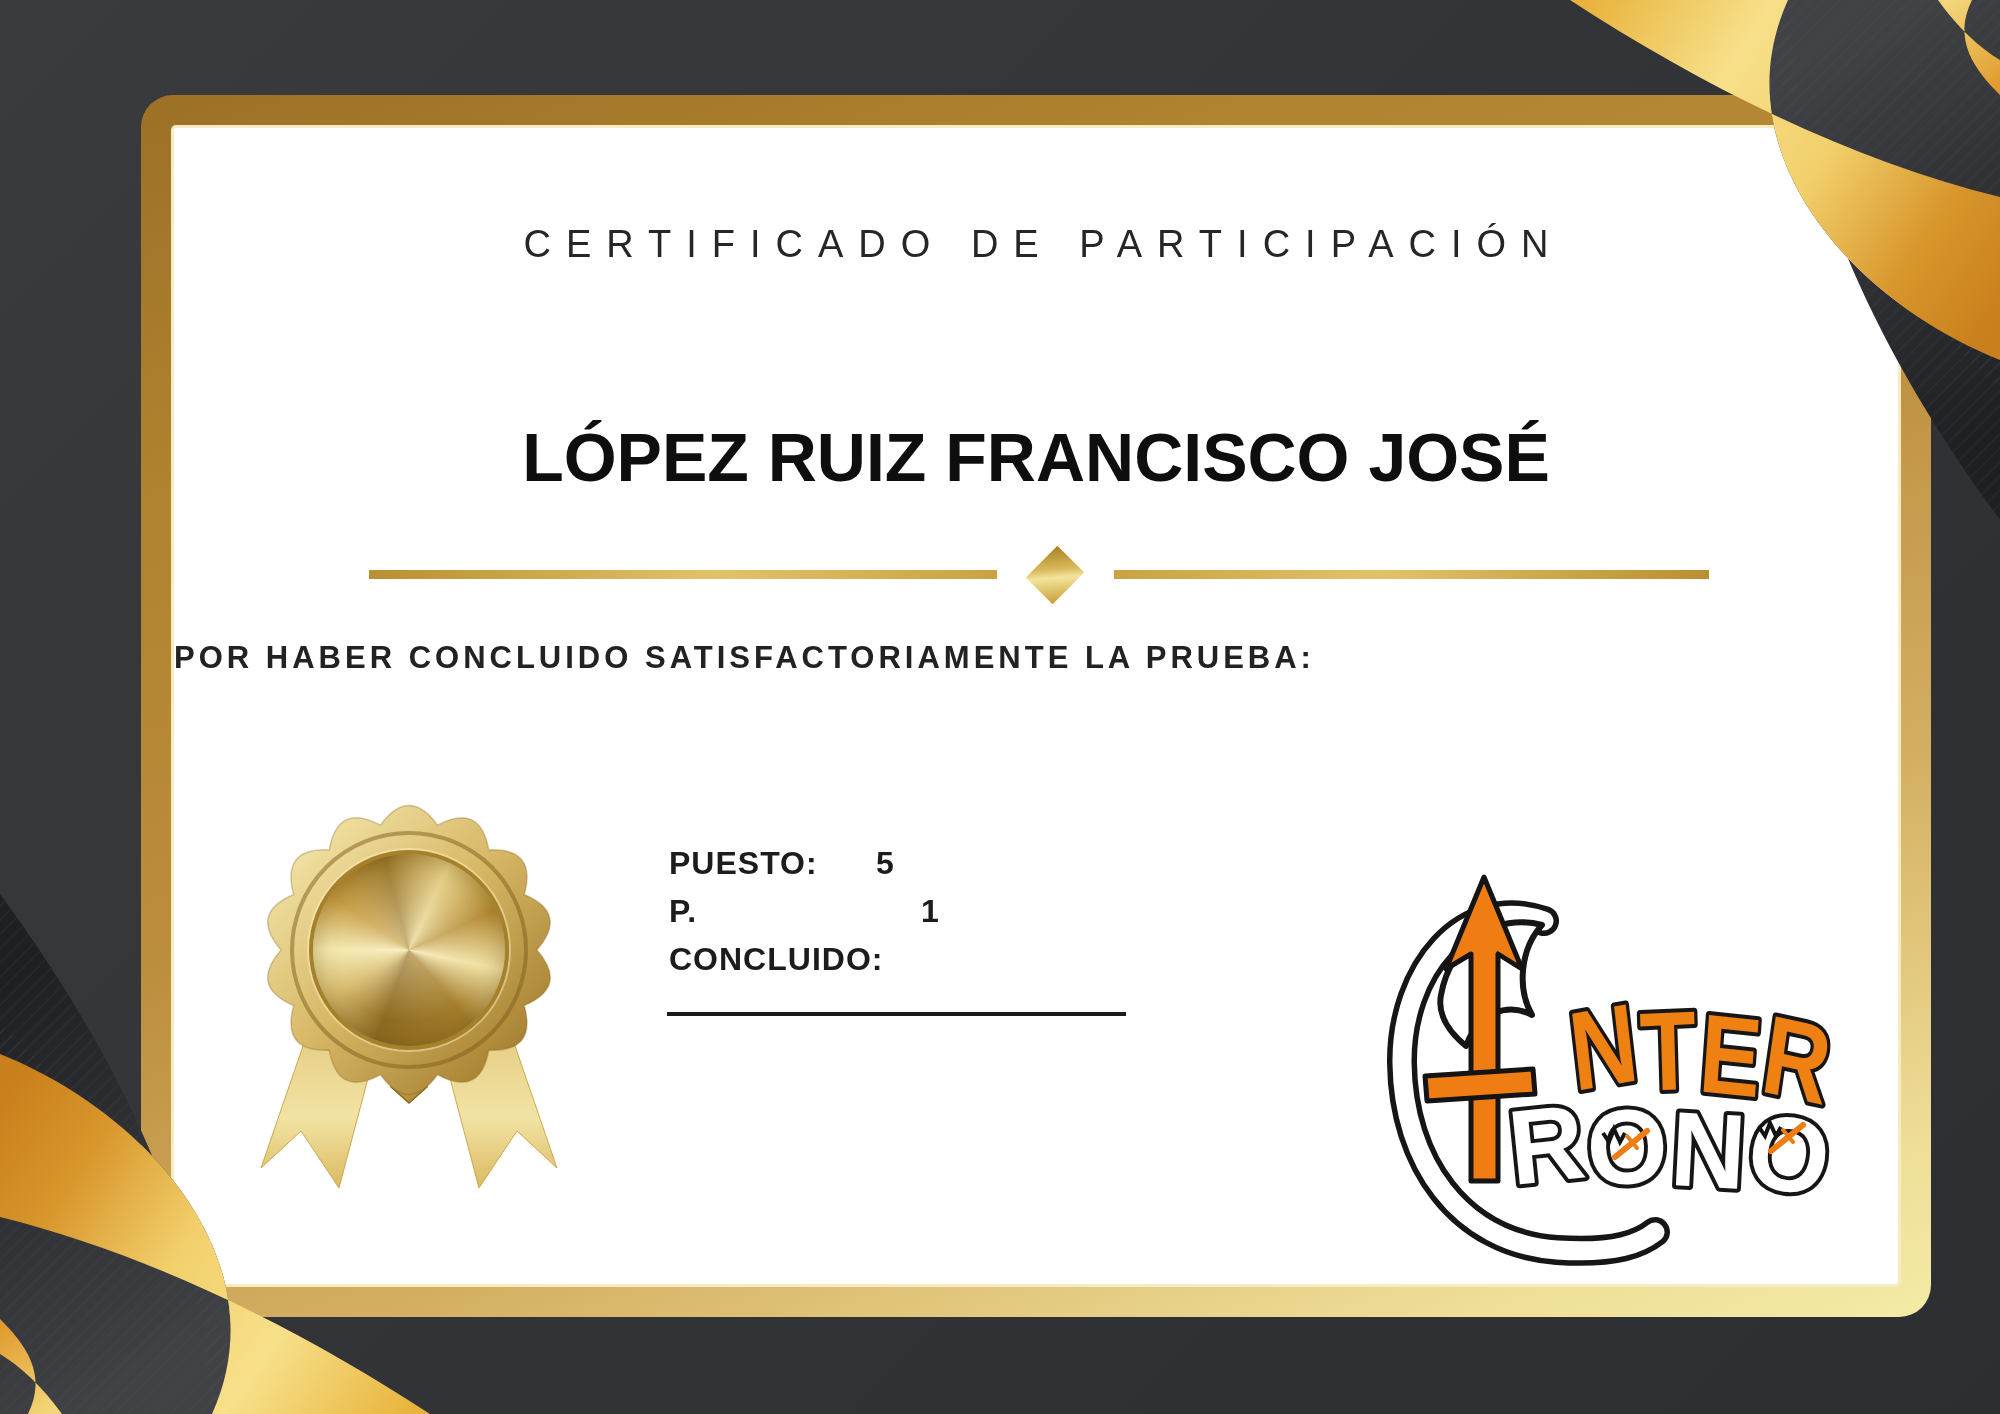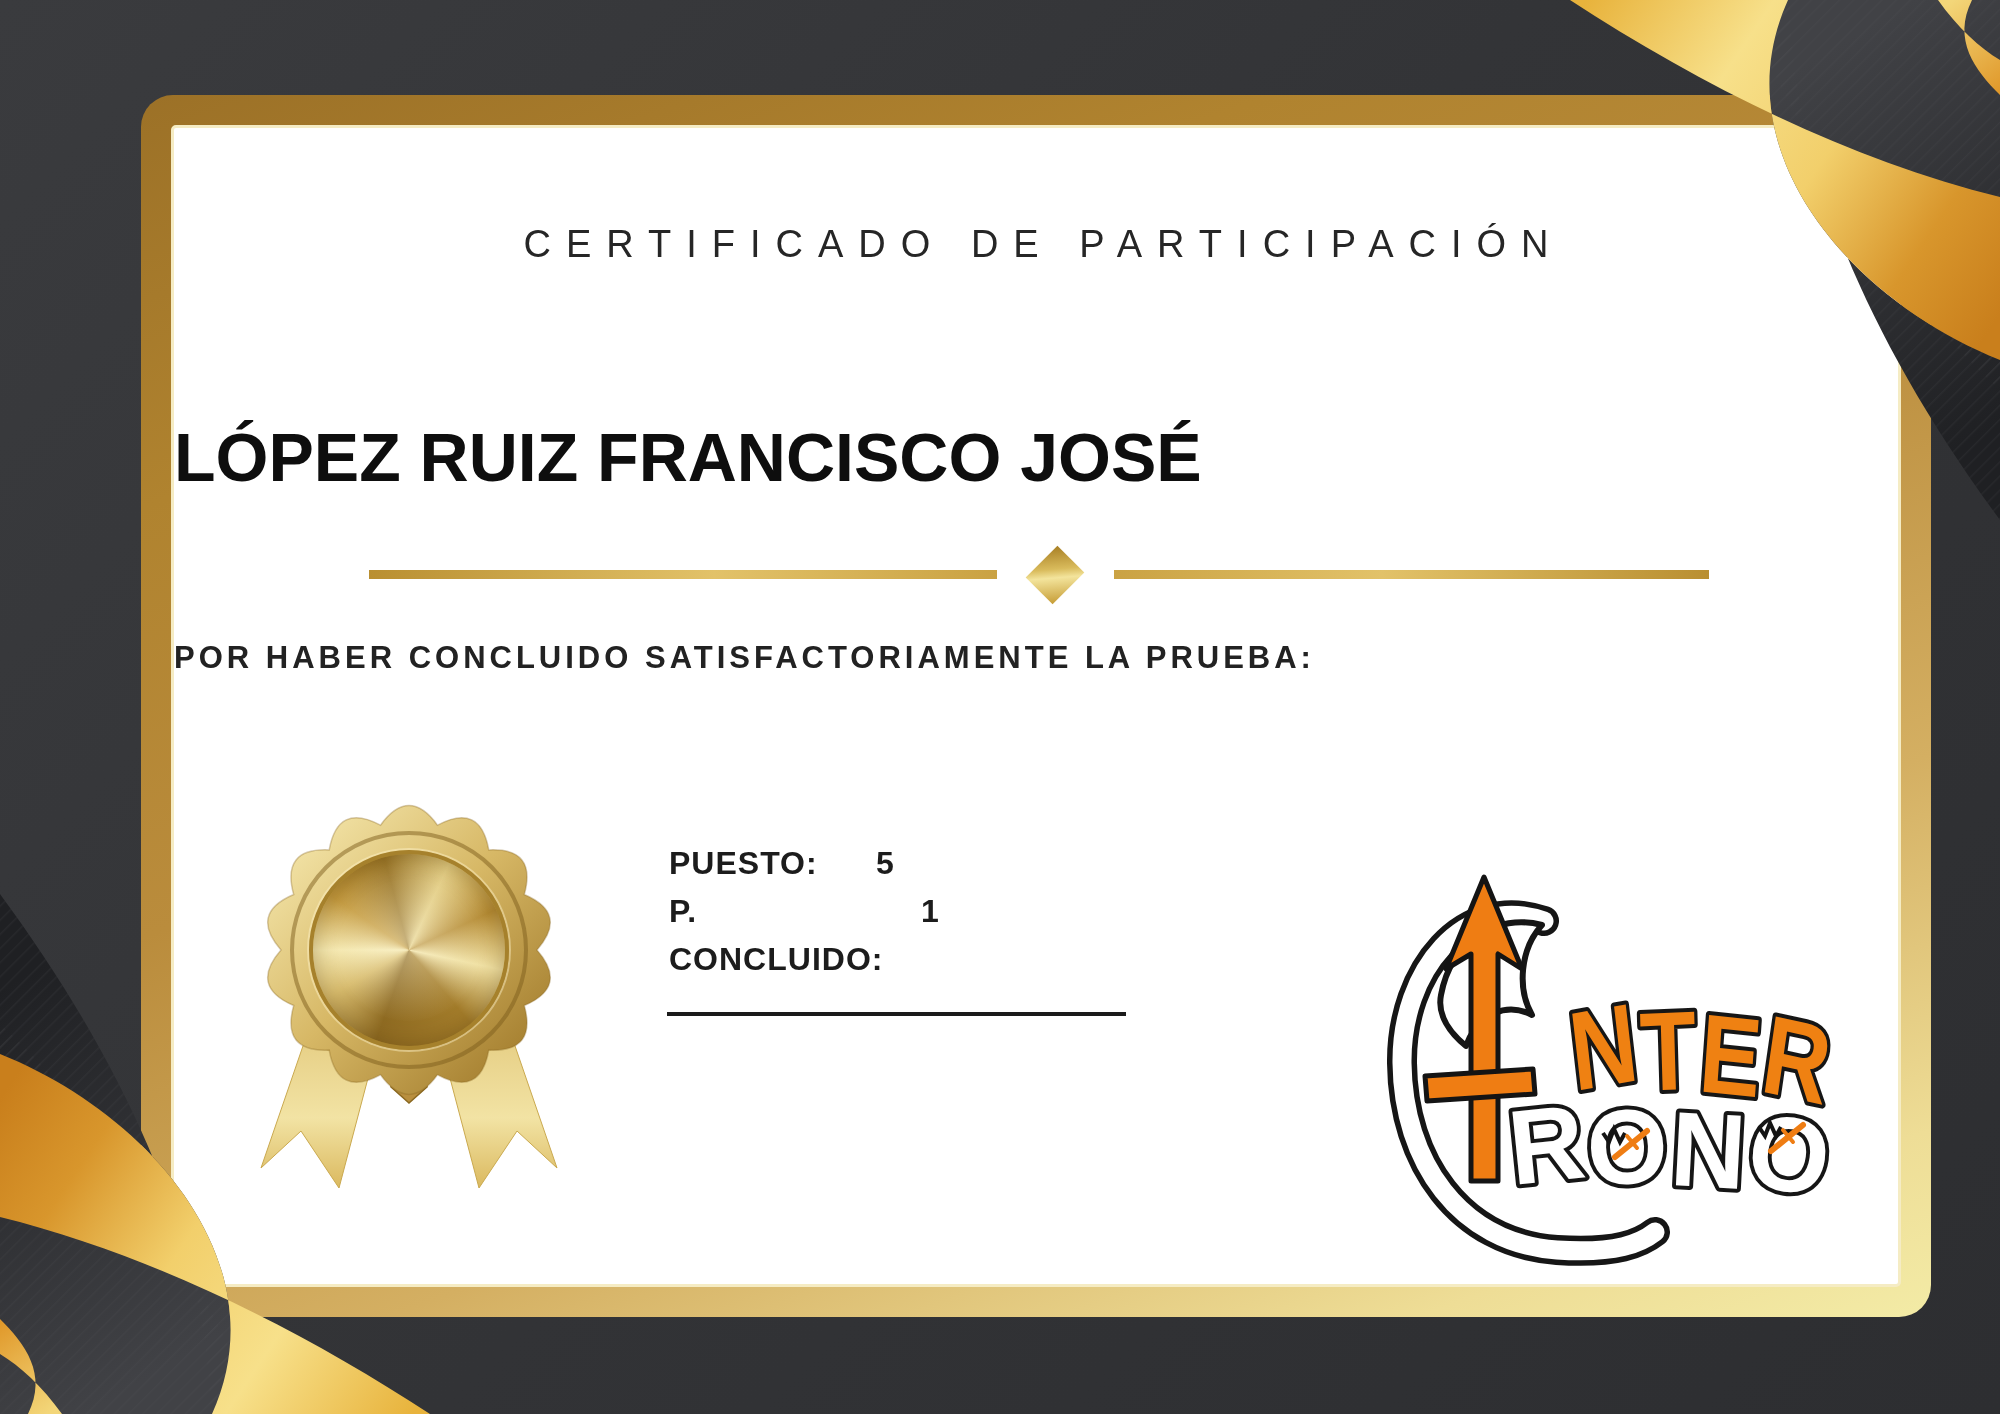--- a/index.html
+++ b/index.html
@@ -18,21 +18,21 @@
   .panel{
     position:relative;width:100%;height:100%;box-sizing:border-box;
     background:#ffffff;border-radius:5px;border:3px solid #f5ecc4;
   }
   .title{
     position:absolute;top:95px;left:0;width:100%;text-align:center;
     font-size:38px;font-weight:400;letter-spacing:15px;color:#262626;
     padding-left:15px;box-sizing:border-box;white-space:nowrap;
   }
   .name{
-    position:absolute;top:290px;left:0;width:100%;
+    position:absolute;top:290px;left:0;width:100%;text-align:center;
     font-size:68px;font-weight:600;letter-spacing:0px;color:#0e0e0e;white-space:nowrap;
   }
   .divider-seg{position:absolute;top:442px;height:9px;}
   .divider-seg.left{left:195px;width:628px;background:linear-gradient(90deg,#b98f31,#e2c269 55%,#caa243);}
   .divider-seg.right{left:940px;width:595px;background:linear-gradient(90deg,#caa243,#e2c269 45%,#b98f31);}
   .divider-diamond{
     position:absolute;left:862px;top:428px;width:38px;height:38px;
     transform:rotate(45deg) scaleY(1.18);
     background:linear-gradient(135deg,#a87f24 0%,#d9bb5c 40%,#f3e49c 55%,#c69c35 100%);
   }

